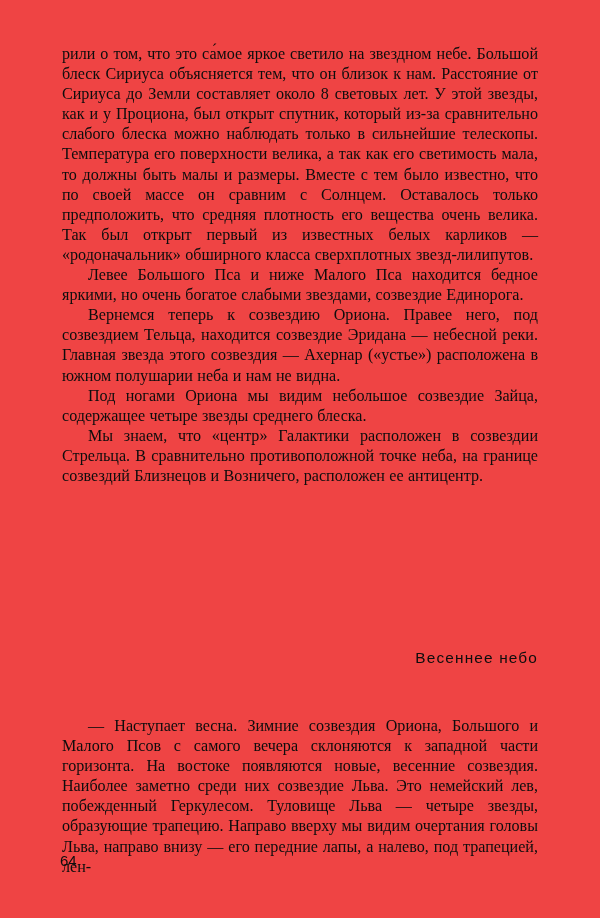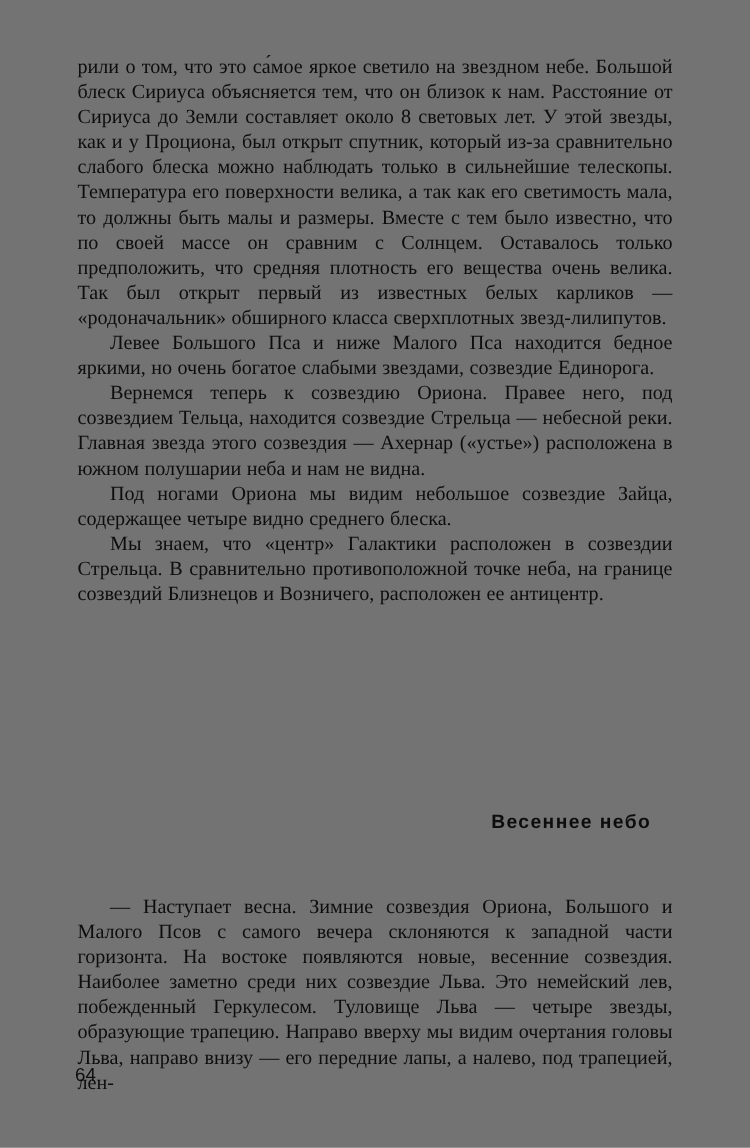--- a/index.html
+++ b/index.html
@@ -16,21 +16,21 @@
     overflow: hidden;
     position: relative;
   }
 
   .page {
     position: absolute;
     top: 0;
     left: 0;
     width: 600px;
     height: 918px;
-    background: #737373;
+    background: #ef4444;
   }
 
   .text-block {
     position: absolute;
     left: 62px;
     top: 44px;
     width: 476px;
   }
 
   p.para {
@@ -43,30 +43,30 @@
     word-spacing: 0.02em;
     -webkit-font-smoothing: none;
   }
 
   p.para.first {
     text-indent: 0;
   }
 
   .section-heading {
     position: absolute;
-    left: 45px;
+    left: 62px;
     top: 648px;
     width: 476px;
     text-align: right;
     font-family: "Liberation Sans", "DejaVu Sans", sans-serif;
     font-size: 15.4px;
     line-height: 20px;
     letter-spacing: 1.15px;
     color: #0d0d0d;
-    font-weight: 700;
+    font-weight: 400;
     margin: 0;
   }
 
   .closing-block {
     position: absolute;
     left: 62px;
     top: 716px;
     width: 476px;
   }
 
@@ -81,22 +81,22 @@
   }
 </style>
 </head>
 <body>
 
 <div class="page">
 
   <div class="text-block">
     <p class="para first">рили о том, что это са́мое яркое светило на звездном небе. Большой блеск Сириуса объясняется тем, что он близок к нам. Расстояние от Сириуса до Земли составляет около 8 световых лет. У этой звезды, как и у Проциона, был открыт спутник, который из-за сравнительно слабого блеска можно наблюдать только в сильнейшие телескопы. Температура его поверхности велика, а так как его светимость мала, то должны быть малы и размеры. Вместе с тем было известно, что по своей массе он сравним с Солнцем. Оставалось только предположить, что средняя плотность его вещества очень велика. Так был открыт первый из известных белых карликов — «родоначальник» обширного класса сверхплотных звезд-лилипутов.</p>
     <p class="para">Левее Большого Пса и ниже Малого Пса находится бедное яркими, но очень богатое слабыми звездами, созвездие Единорога.</p>
-    <p class="para">Вернемся теперь к созвездию Ориона. Правее него, под созвездием Тельца, находится созвездие Стрельца — небесной реки. Главная звезда этого созвездия — Ахернар («устье») расположена в южном полушарии неба и нам не видна.</p>
-    <p class="para">Под ногами Ориона мы видим небольшое созвездие Зайца, содержащее четыре видно среднего блеска.</p>
+    <p class="para">Вернемся теперь к созвездию Ориона. Правее него, под созвездием Тельца, находится созвездие Эридана — небесной реки. Главная звезда этого созвездия — Ахернар («устье») расположена в южном полушарии неба и нам не видна.</p>
+    <p class="para">Под ногами Ориона мы видим небольшое созвездие Зайца, содержащее четыре звезды среднего блеска.</p>
     <p class="para">Мы знаем, что «центр» Галактики расположен в созвездии Стрельца. В сравнительно противоположной точке неба, на границе созвездий Близнецов и Возничего, расположен ее антицентр.</p>
   </div>
 
   <h2 class="section-heading">Весеннее небо</h2>
 
   <div class="closing-block">
     <p class="para">— Наступает весна. Зимние созвездия Ориона, Большого и Малого Псов с самого вечера склоняются к западной части горизонта. На востоке появляются новые, весенние созвездия. Наиболее заметно среди них созвездие Льва. Это немейский лев, побежденный Геркулесом. Туловище Льва — четыре звезды, образующие трапецию. Направо вверху мы видим очертания головы Льва, направо внизу — его передние лапы, а налево, под трапецией, лен-</p>
   </div>
 
   <div class="page-number">64</div>

